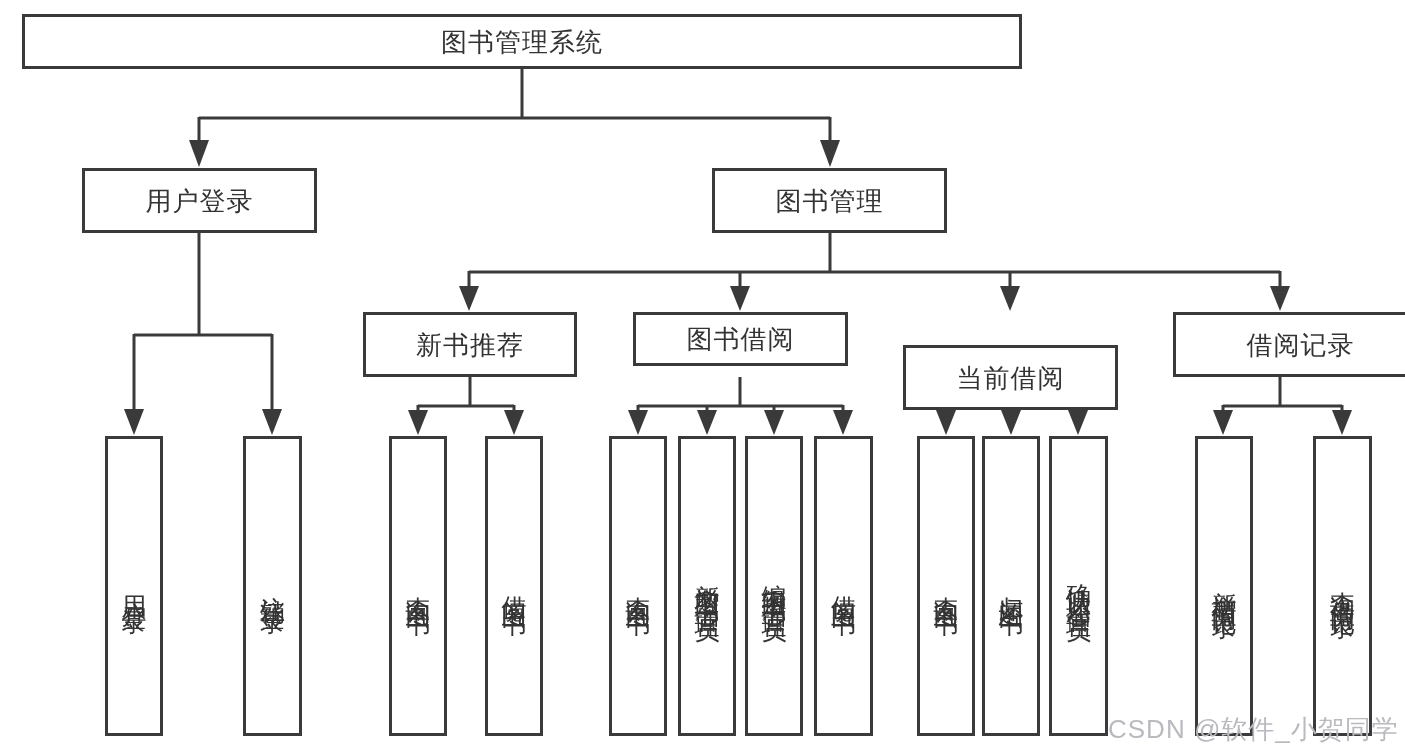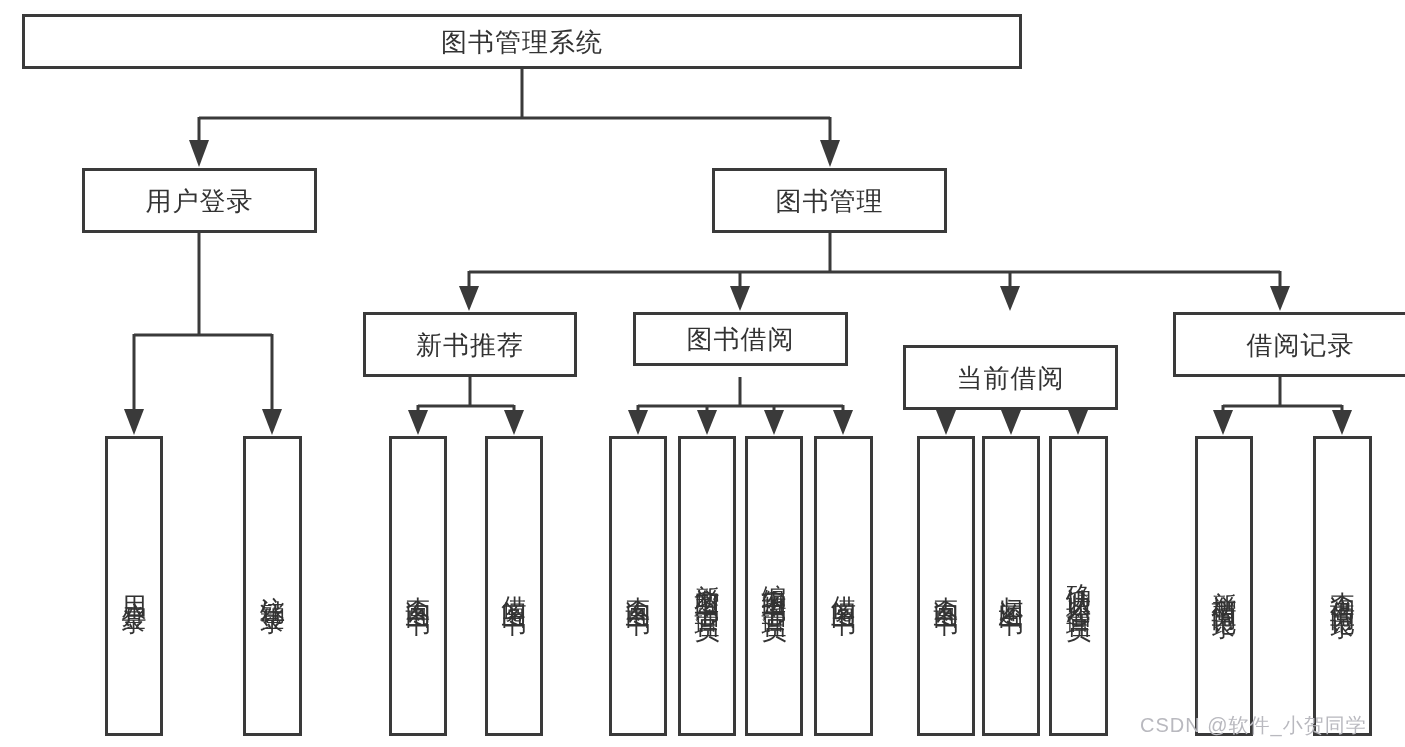--- a/index.html
+++ b/index.html
@@ -65,24 +65,24 @@
   .lf6  { left: 678px;  width: 58px; }
   .lf7  { left: 745px;  width: 58px; }
   .lf8  { left: 814px;  width: 59px; }
   .lf9  { left: 917px;  width: 58px; }
   .lf10 { left: 982px;  width: 58px; }
   .lf11 { left: 1049px; width: 59px; }
   .lf12 { left: 1195px; width: 58px; }
   .lf13 { left: 1313px; width: 59px; }
   .watermark {
     position: absolute;
-    left: 1140px;
+    left: 1108px;
     top: 712px;
     color: #b9b9bf;
-    font-size: 20px;
+    font-size: 26px;
     letter-spacing: 1px;
     white-space: nowrap;
     z-index: 5;
   }
 </style>
 </head>
 <body>
 
 <div class="canvas">
 

